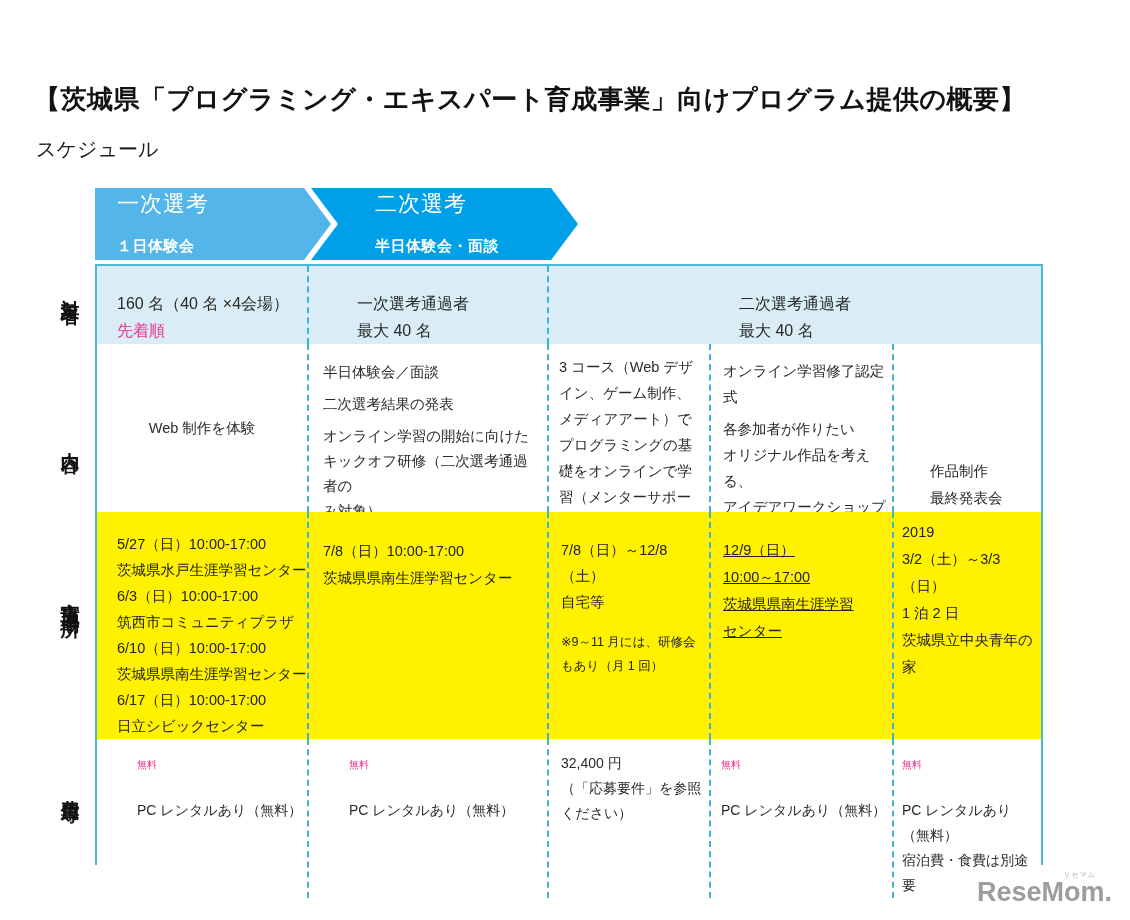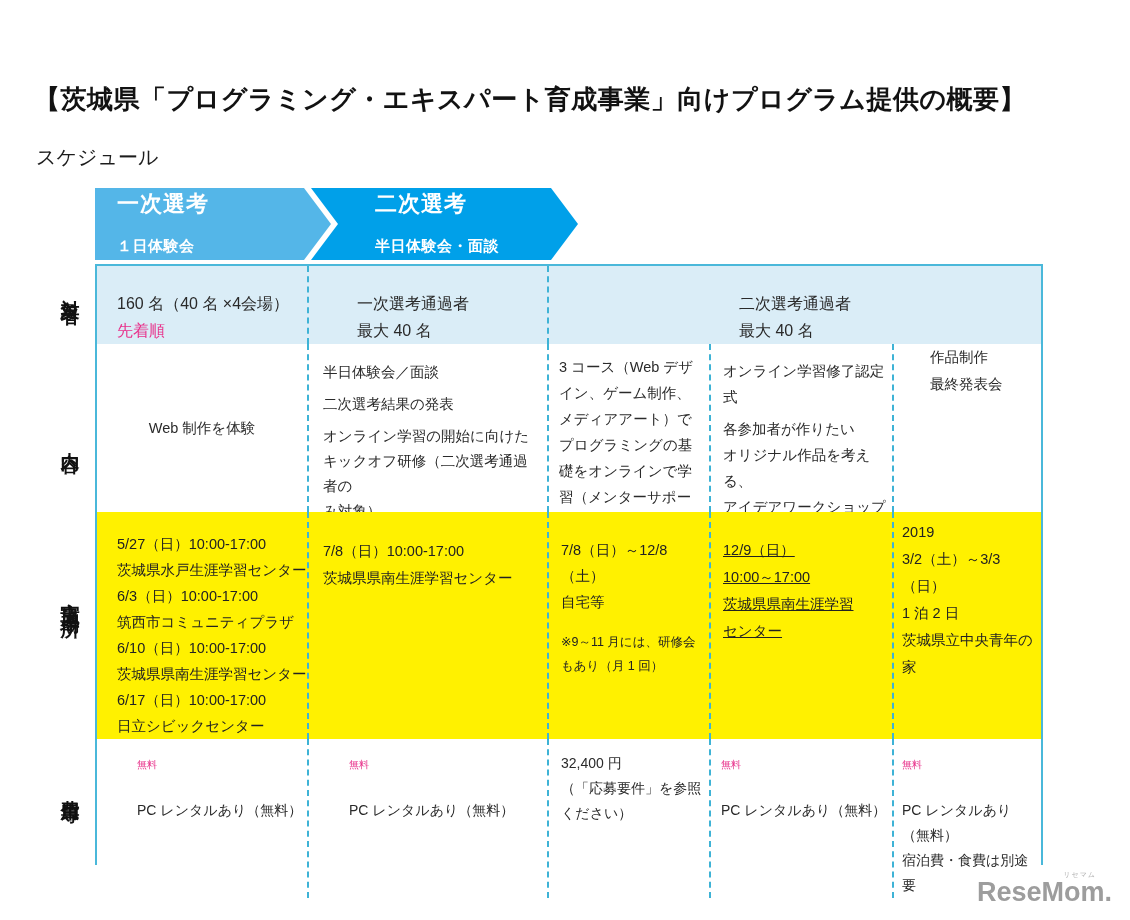--- a/index.html
+++ b/index.html
@@ -2,25 +2,25 @@
 <html><head>
 <meta charset="utf-8">
 <style>
   * { margin:0; padding:0; box-sizing:border-box; }
   body { background:#ffffff; }
   .page {
     position:relative; width:1130px; height:920px; background:#ffffff;
     font-family:"Liberation Sans","DejaVu Sans",sans-serif; color:#2a2a2a; overflow:hidden;
   }
   .title { position:absolute; left:34px; top:82px; font-size:26px; font-weight:bold; color:#121212; letter-spacing:0.5px; white-space:nowrap; }
-  .subtitle { position:absolute; left:36px; top:144px; font-size:20px; color:#1c1c1c; }
+  .subtitle { position:absolute; left:36px; top:136px; font-size:20px; color:#1c1c1c; }
 
   
   .arrow { position:absolute; top:188px; height:72px; color:#fff; display:flex; flex-direction:column; justify-content:center; }
-  .arrow .a-title { font-size:22px; font-weight:bold; letter-spacing:1px; line-height:1.1; }
+  .arrow .a-title { font-size:22px; font-weight:normal; letter-spacing:1px; line-height:1.1; }
   .arrow .a-sub   { font-size:15px; font-weight:bold; margin-top:20px; letter-spacing:0.5px; }
   .arrow1 { left:95px;  width:236px; background:#54b6e8; padding-left:22px;
     clip-path:polygon(0 0, calc(100% - 27px) 0, 100% 50%, calc(100% - 27px) 100%, 0 100%); }
   .arrow2 { left:311px; width:267px; background:#00a0e9; padding-left:64px;
     clip-path:polygon(0 0, calc(100% - 27px) 0, 100% 50%, calc(100% - 27px) 100%, 0 100%, 27px 50%); }
   .arrow3 { left:551px; width:492px; background:linear-gradient(90deg,#0c7ac4,#0a67af); padding-left:70px;
     clip-path:polygon(0 0, calc(100% - 27px) 0, 100% 50%, calc(100% - 27px) 100%, 0 100%, 27px 50%); }
 
   
   .rowhead { position:absolute; left:57px; writing-mode:vertical-rl; text-orientation:upright;
@@ -47,21 +47,21 @@
   .r1c2 { padding:24px 0 0 48px; }
   .r1c35 { display:flex; justify-content:center; padding-top:24px; }
 
   .r2 .cell { font-size:14.5px; }
   .r2c1 { display:flex; align-items:center; justify-content:center; font-size:15px; }
   .r2c2 { padding:16px 8px 0 14px; line-height:25px; }
   .r2c2 .para { margin-bottom:7px; }
   .r2c3 { padding:10px 5px 0 10px; line-height:26px; font-size:14px; }
   .r2c4 { padding:14px 6px 0 12px; line-height:26px; font-size:14px; }
   .r2c4 .para1 { margin-bottom:6px; }
-  .r2c5 { display:flex; flex-direction:column; justify-content:flex-start; padding-left:36px; line-height:27px; }
+  .r2c5 { display:flex; flex-direction:column; justify-content:flex-end; padding-left:36px; line-height:27px; }
 
   .r3 .cell { font-size:14.5px; color:#222; }
   .r3c1 { padding:19px 0 0 20px; font-size:14px; line-height:26px; }
   .r3c2 { padding:26px 0 0 14px; line-height:27px; font-size:14px; }
   .r3c3 { padding:25px 5px 0 12px; line-height:26px; font-size:14px; }
   .r3c3 .note { margin-top:15px; font-size:12.5px; line-height:24px; }
   .r3c4 { padding:25px 5px 0 12px; line-height:27px; font-size:14px;text-decoration:underline; }
   .r3c5 { padding:7px 2px 0 8px; line-height:27px; font-size:14px; }
 
   .r4 .cell { font-size:14px; line-height:25px; }

